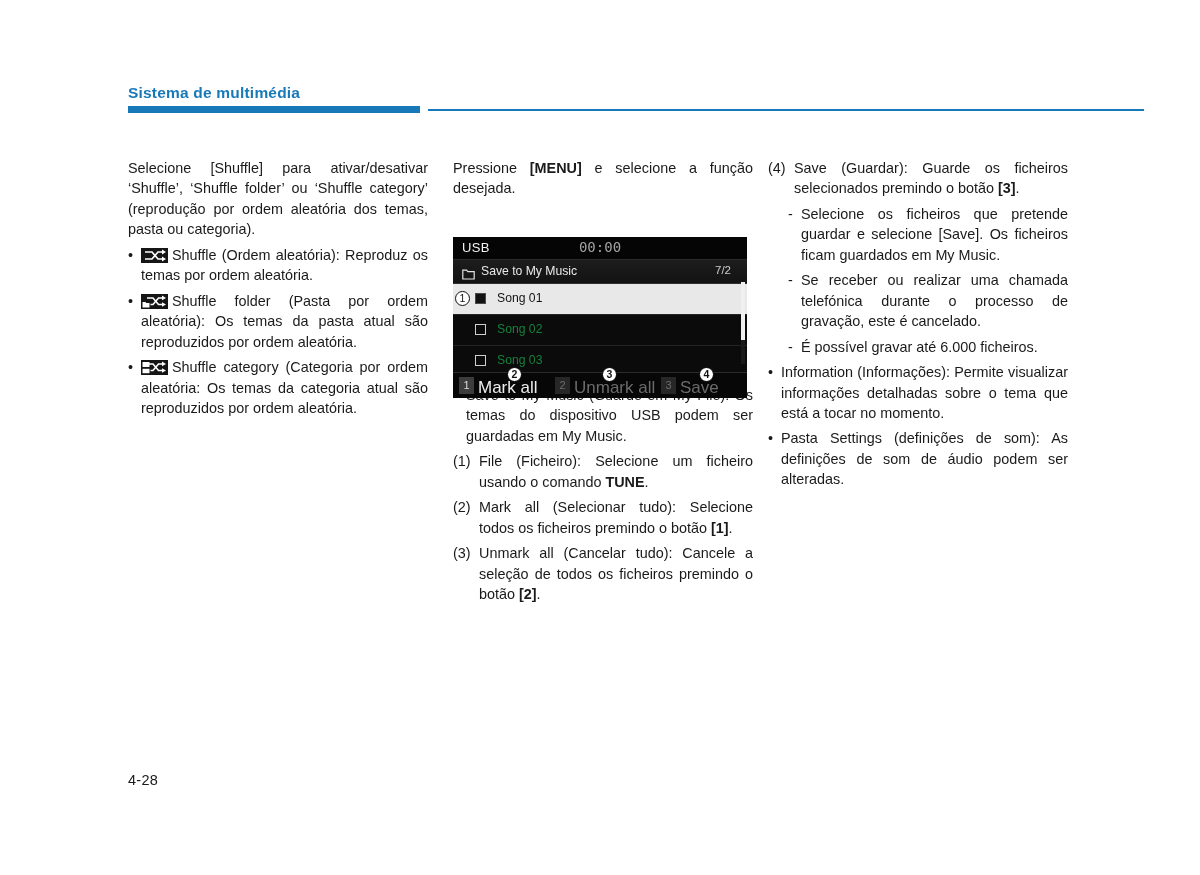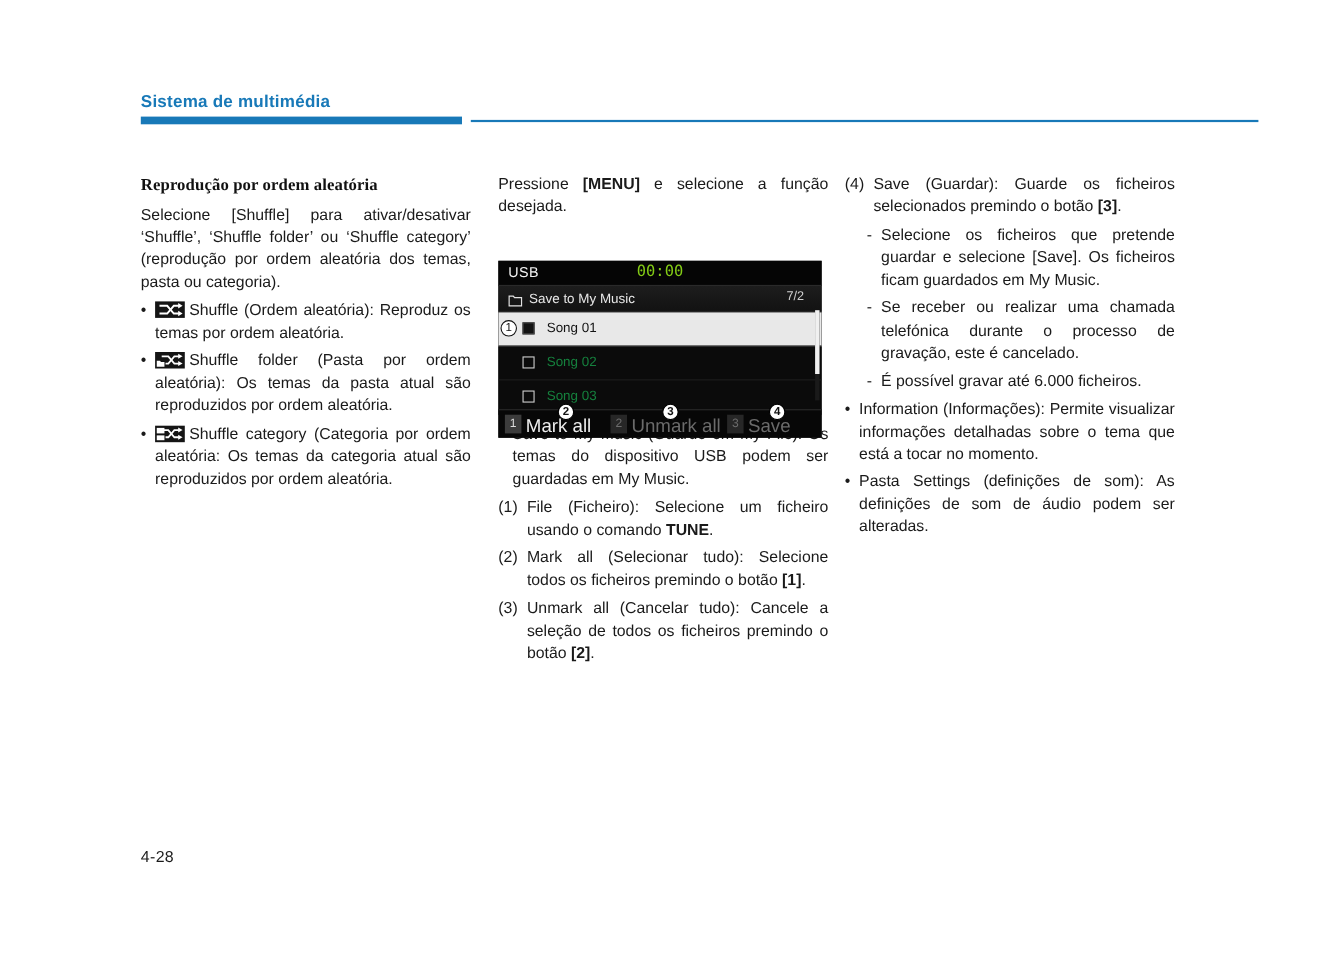--- a/index.html
+++ b/index.html
@@ -170,21 +170,21 @@
     top: 3px;
     color: #f2f2f2;
     font-size: 13px;
     letter-spacing: .4px;
   }
   #usb-clock {
     position: absolute;
     left: 0; right: 0;
     top: 2px;
     text-align: center;
-    color: #84cc16;
+    color: #a3a3a3;
     font-size: 14px;
     font-family: "DejaVu Sans Mono", monospace;
     letter-spacing: 0px;
   }
   #usb-pathbar {
     position: relative;
     height: 23px;
     background: linear-gradient(#1d1d1d, #121212);
     border-bottom: 1px solid #2f2f2f;
   }
@@ -330,21 +330,20 @@
 <body>
 
 <div id="page-header">
   <div id="header-title">Sistema de multimédia</div>
   <div id="header-rule-thick"></div>
   <div id="header-rule-thin"></div>
 </div>
 
 <div class="column" id="col-left">
 
-  <h2 class="sec-heading">Reprodução por ordem aleatória</h2>
 
   <p class="para">Selecione [Shuffle] para ativar/desativar ‘Shuffle’, ‘Shuffle folder’ ou ‘Shuffle category’ (reprodução por ordem aleatória dos temas, pasta ou categoria).</p>
 
   <div class="bullet-item">
     <span class="bullet-mark">•</span>
     <span class="bullet-body"><span class="shuffle-icon"><svg width="27" height="15" viewBox="0 0 27 15">
             <g fill="none" stroke="#ffffff" stroke-width="1.7">
               <path d="M4 4 L11 4 L17 11 L22 11"></path>
               <path d="M4 11 L11 11 L17 4 L22 4"></path>
             </g>

